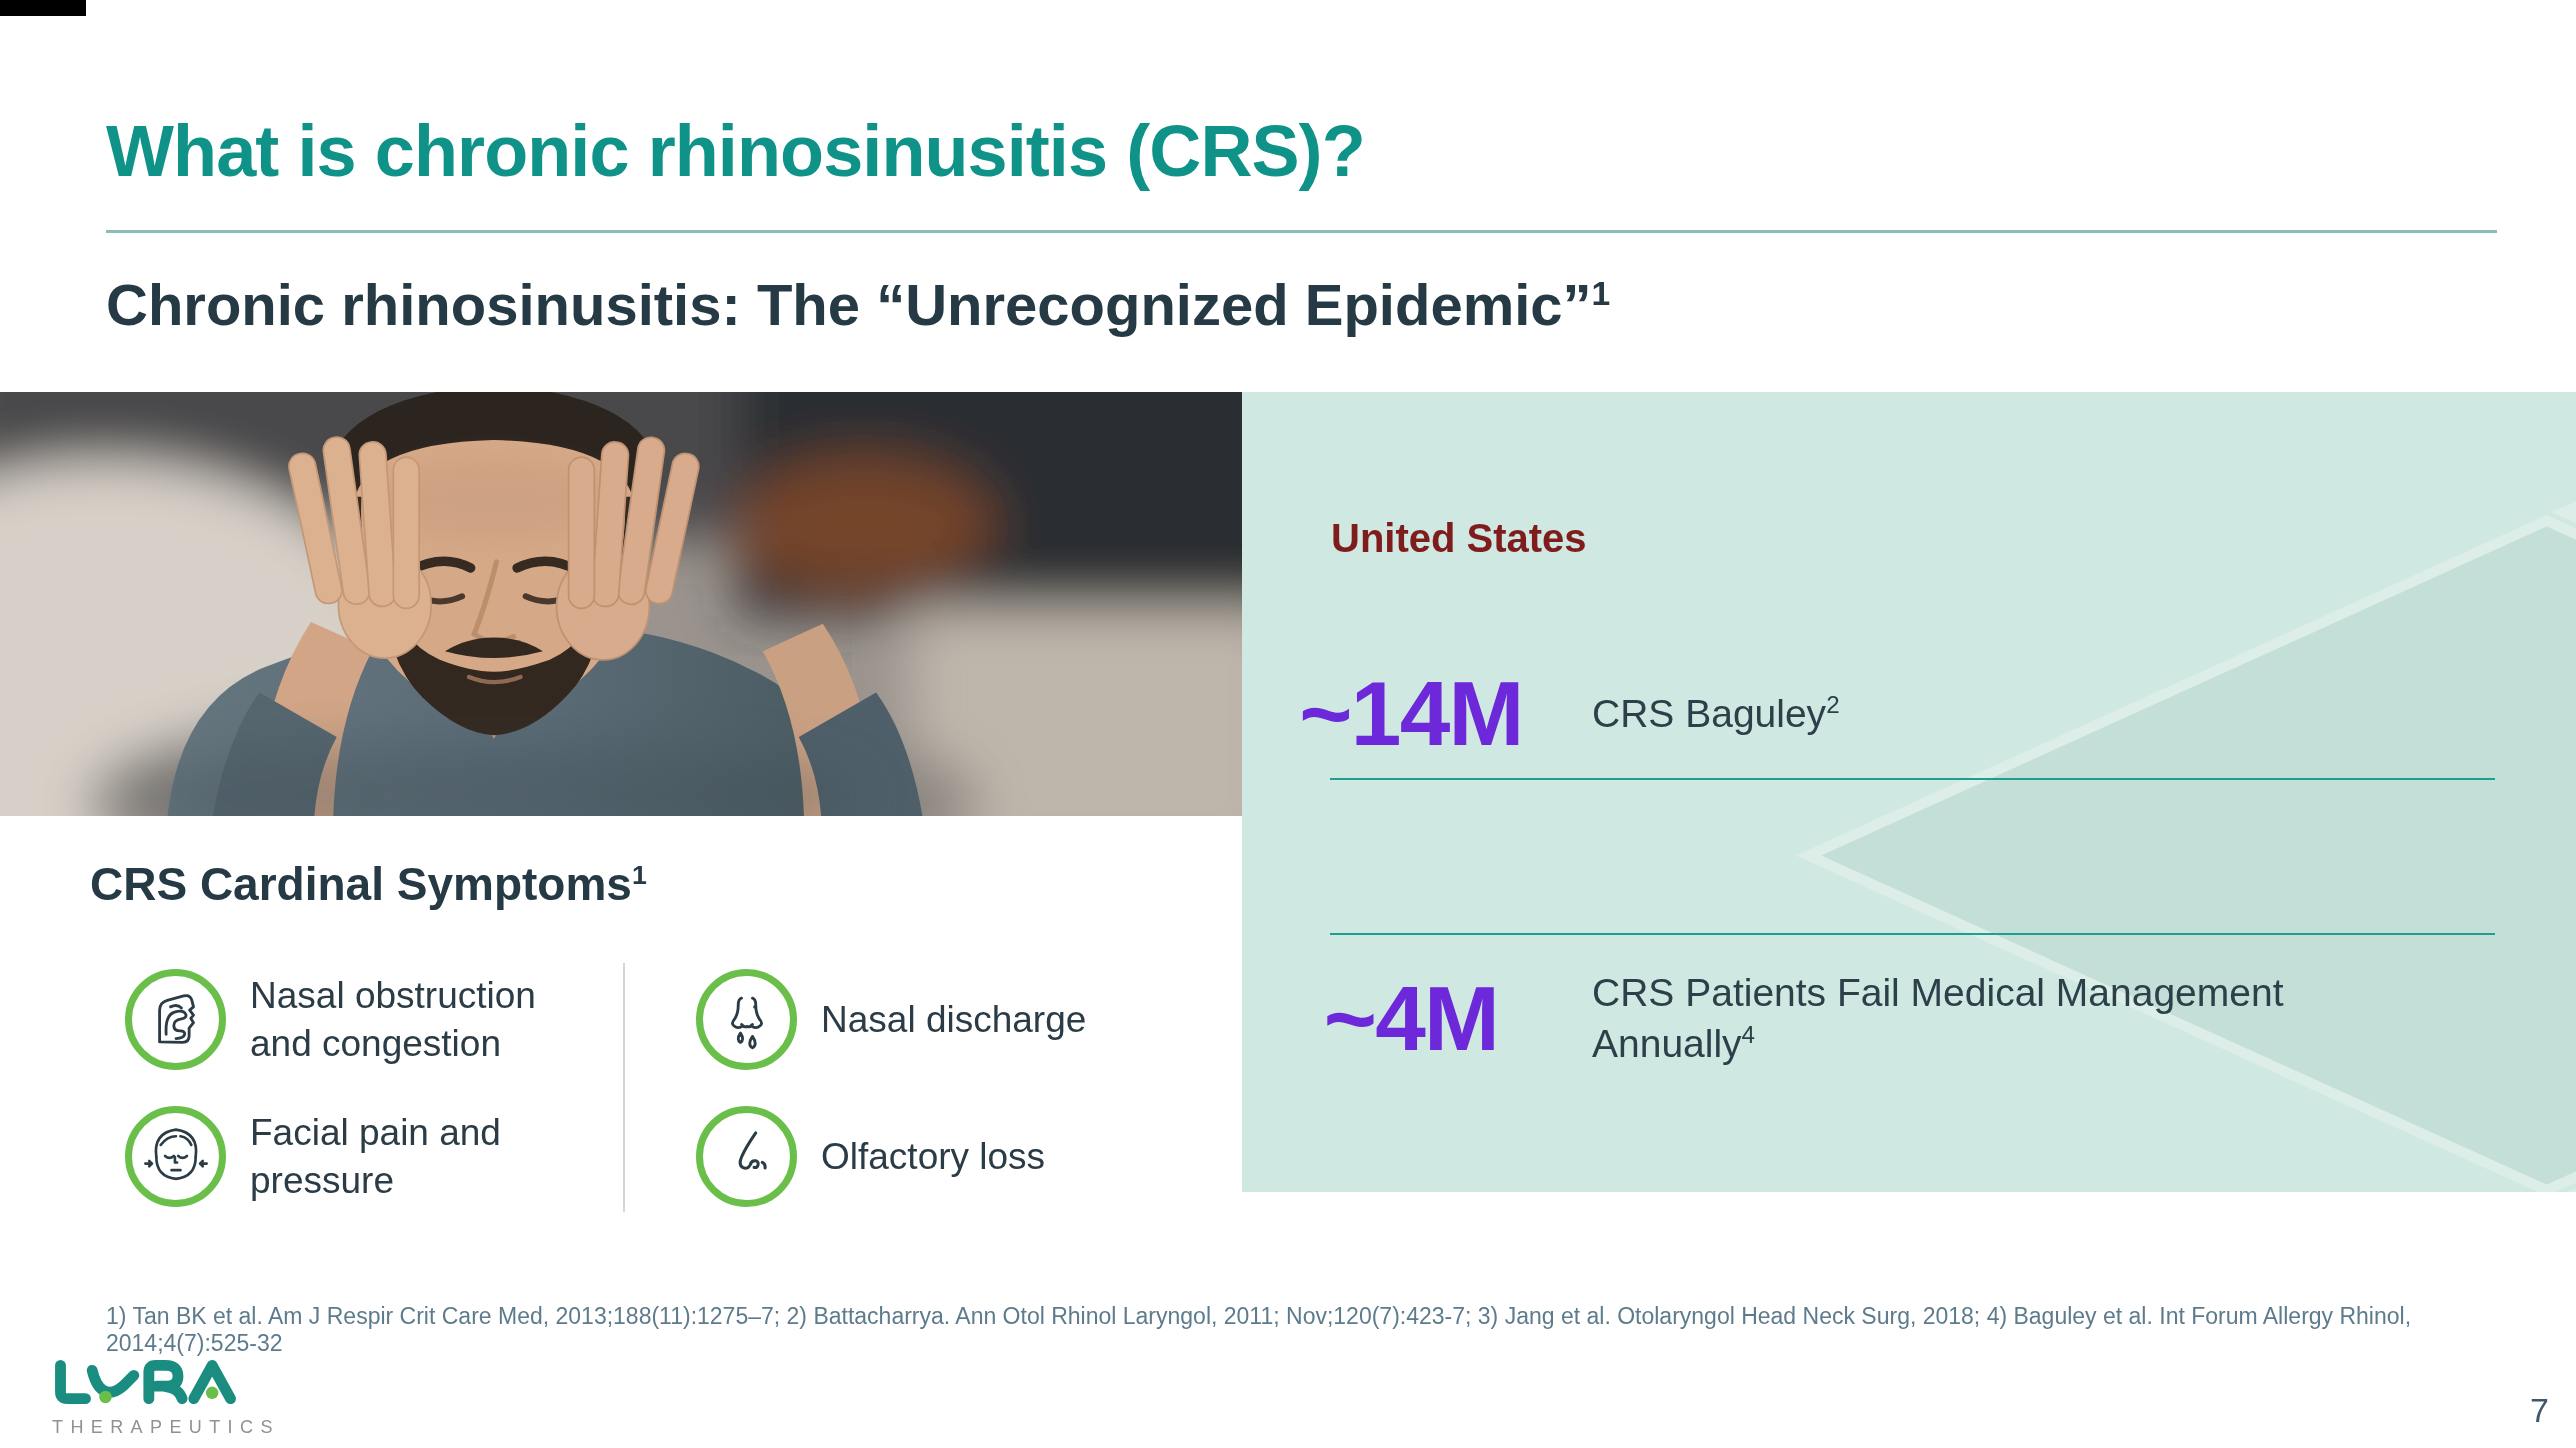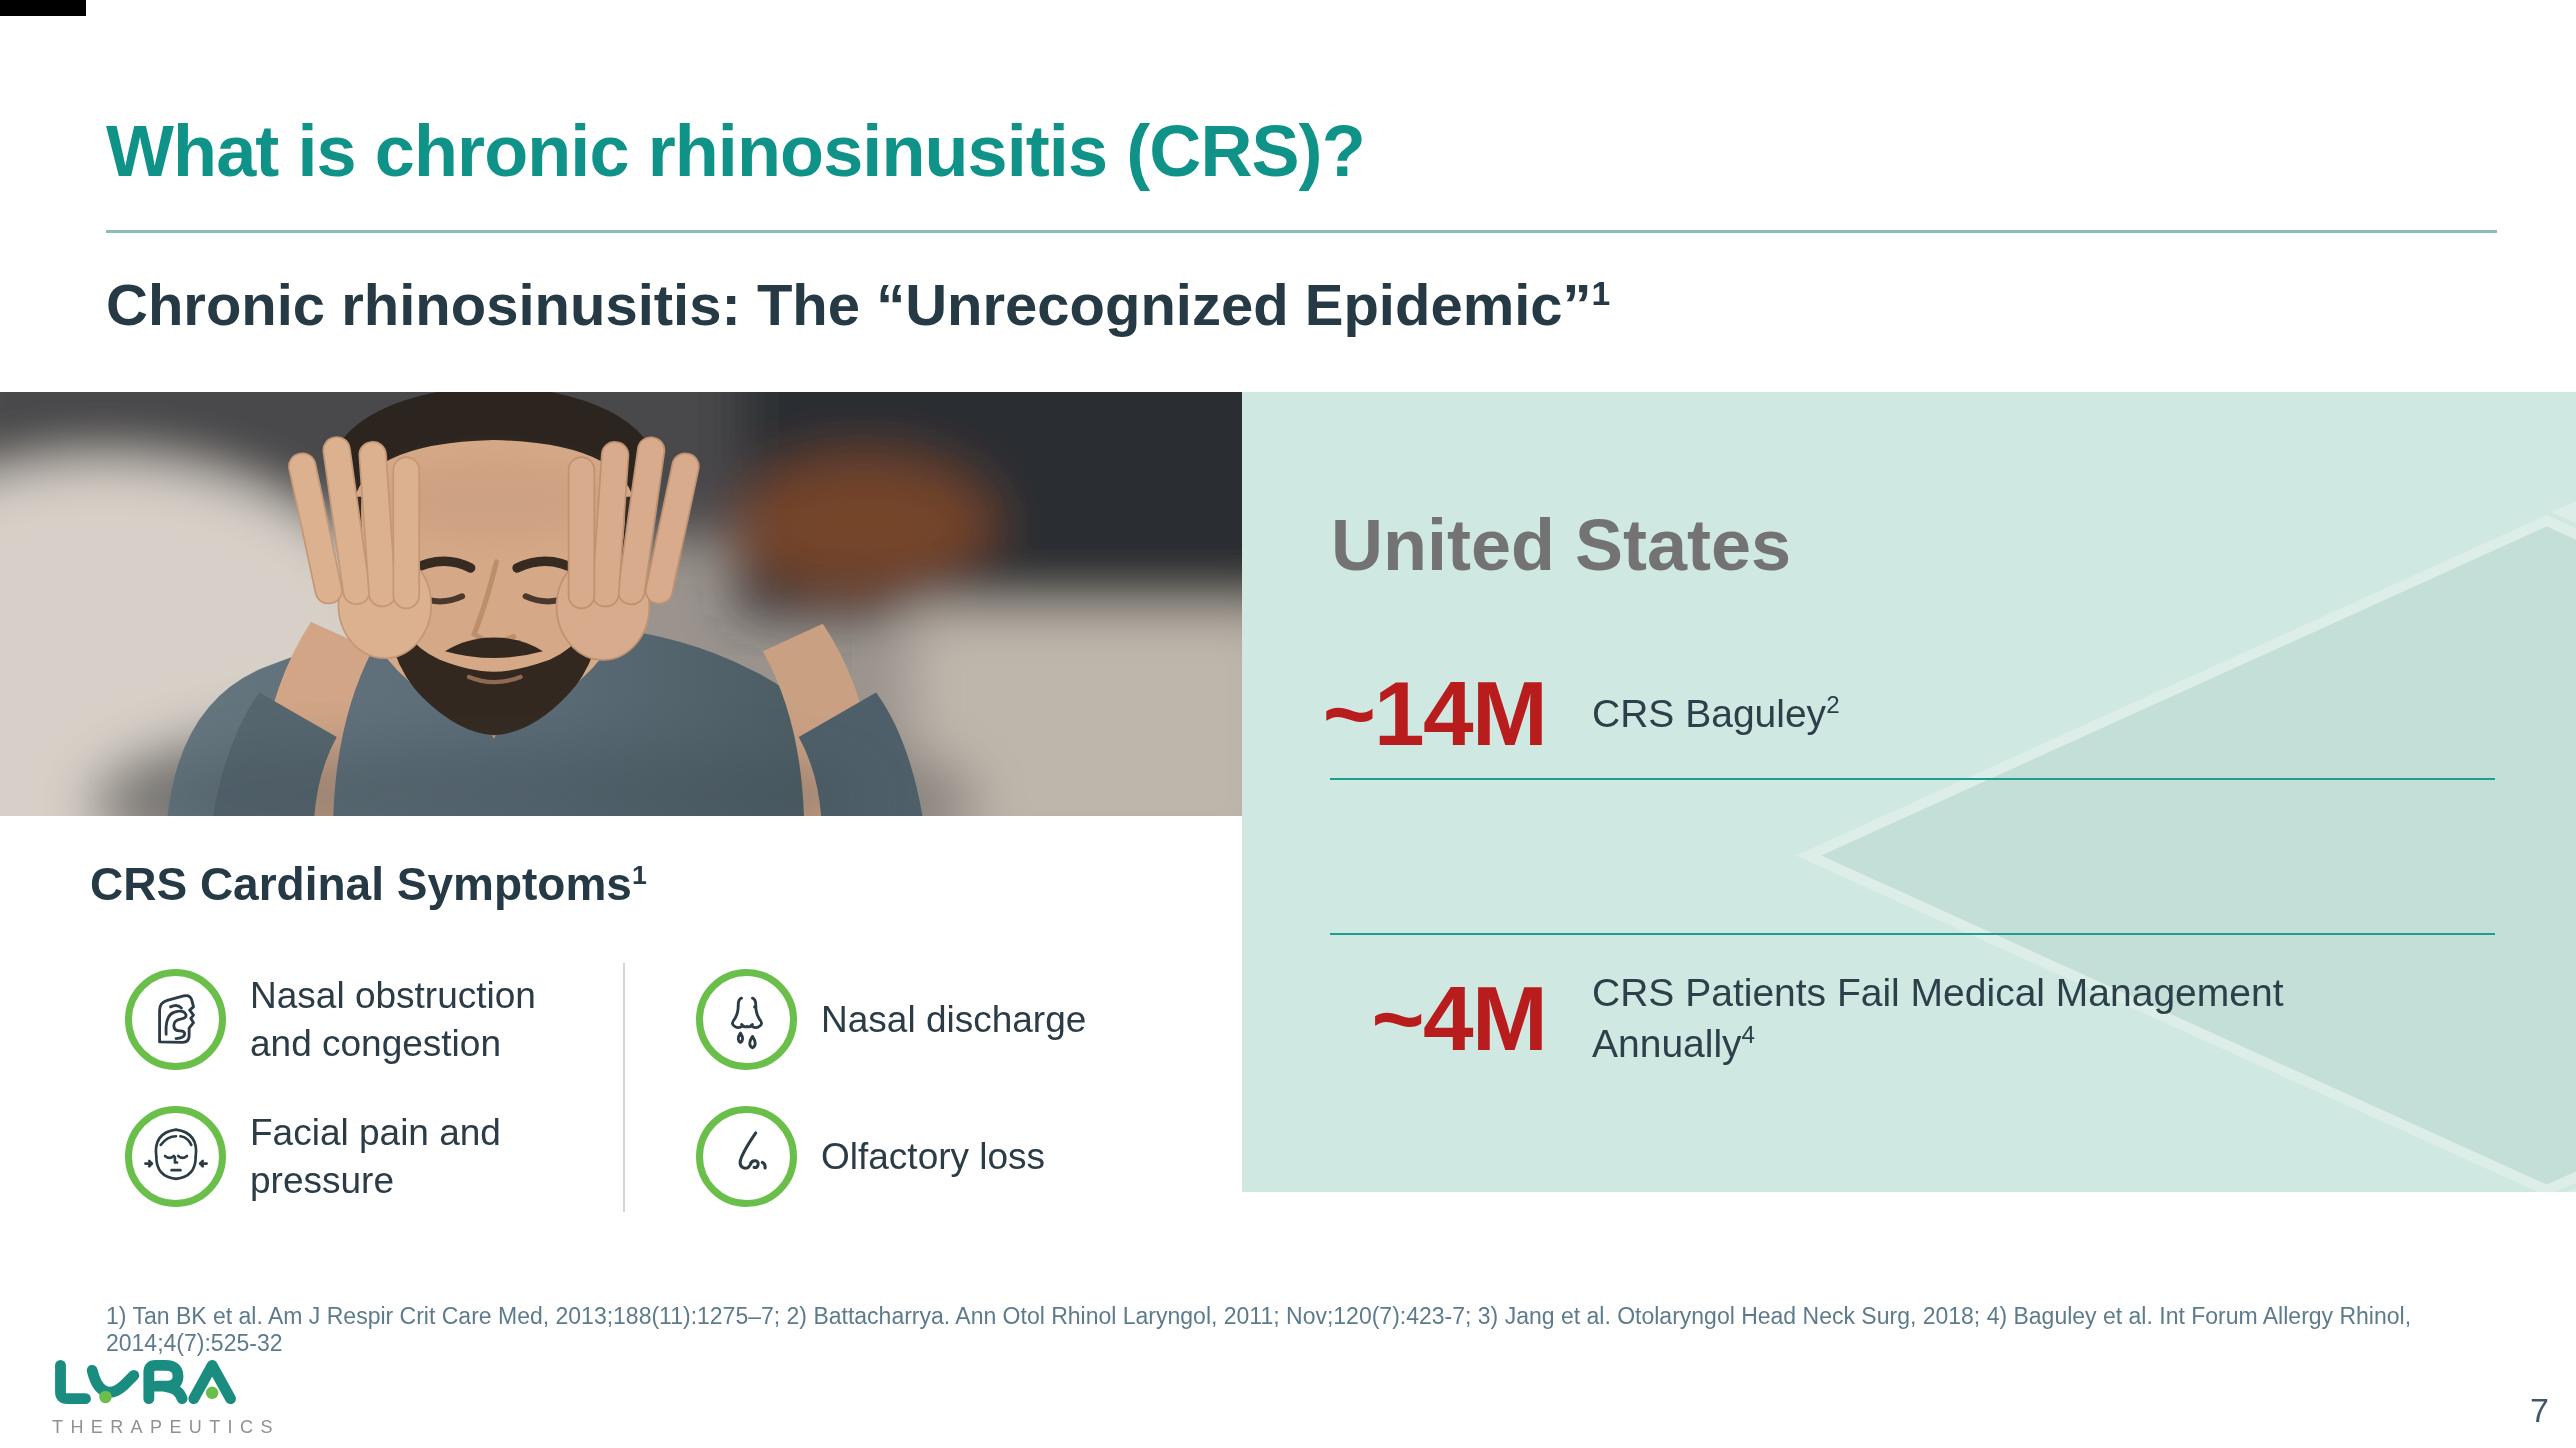--- a/index.html
+++ b/index.html
@@ -19,23 +19,23 @@
   .subtitle sup,.sym-heading sup{font-size:58%;vertical-align:super;line-height:0;}
 
   
   .photo{left:0;top:392px;width:1242px;height:424px;overflow:hidden;}
   .photo svg{display:block;width:1242px;height:424px;}
 
   
   .panel{left:1242px;top:392px;width:1334px;height:800px;background:#cfe8e2;overflow:hidden;}
   .panel-deco{position:absolute;left:0;top:0;width:1334px;height:800px;}
   .panel-content{position:absolute;left:0;top:0;width:1334px;height:800px;}
-  .panel-heading{position:absolute;left:89px;top:112px;font-size:72px;font-weight:bold;color:#737373;}
+  .panel-heading{position:absolute;left:89px;top:124px;font-size:40px;font-weight:bold;color:#7f1d1d;}
   .stat-row{position:absolute;left:34px;display:flex;align-items:center;}
-  .stat-row .stat-value{width:270px;text-align:right;font-size:91px;font-weight:bold;color:#b91c1c;letter-spacing:-1.7px;white-space:nowrap;}
+  .stat-row .stat-value{width:270px;text-align:center;font-size:91px;font-weight:bold;color:#6d28d9;letter-spacing:-1.7px;white-space:nowrap;}
   .stat-row .stat-label{margin-left:46px;font-size:39px;color:#2b4049;line-height:1.3;white-space:pre-line;max-width:962px;}
   .stat-label sup{font-size:62%;vertical-align:super;line-height:0;}
   .stat-row-1{top:266px;height:112px;}
   .stat-row-2{top:412px;height:112px;}
   .stat-row-3{top:558px;height:137px;}
   .stat-sep{position:absolute;left:88px;width:1165px;height:1.7px;background:#1f9e8e;}
   .stat-sep-1{top:386px;}
   .stat-sep-2{top:541px;}
 
   

